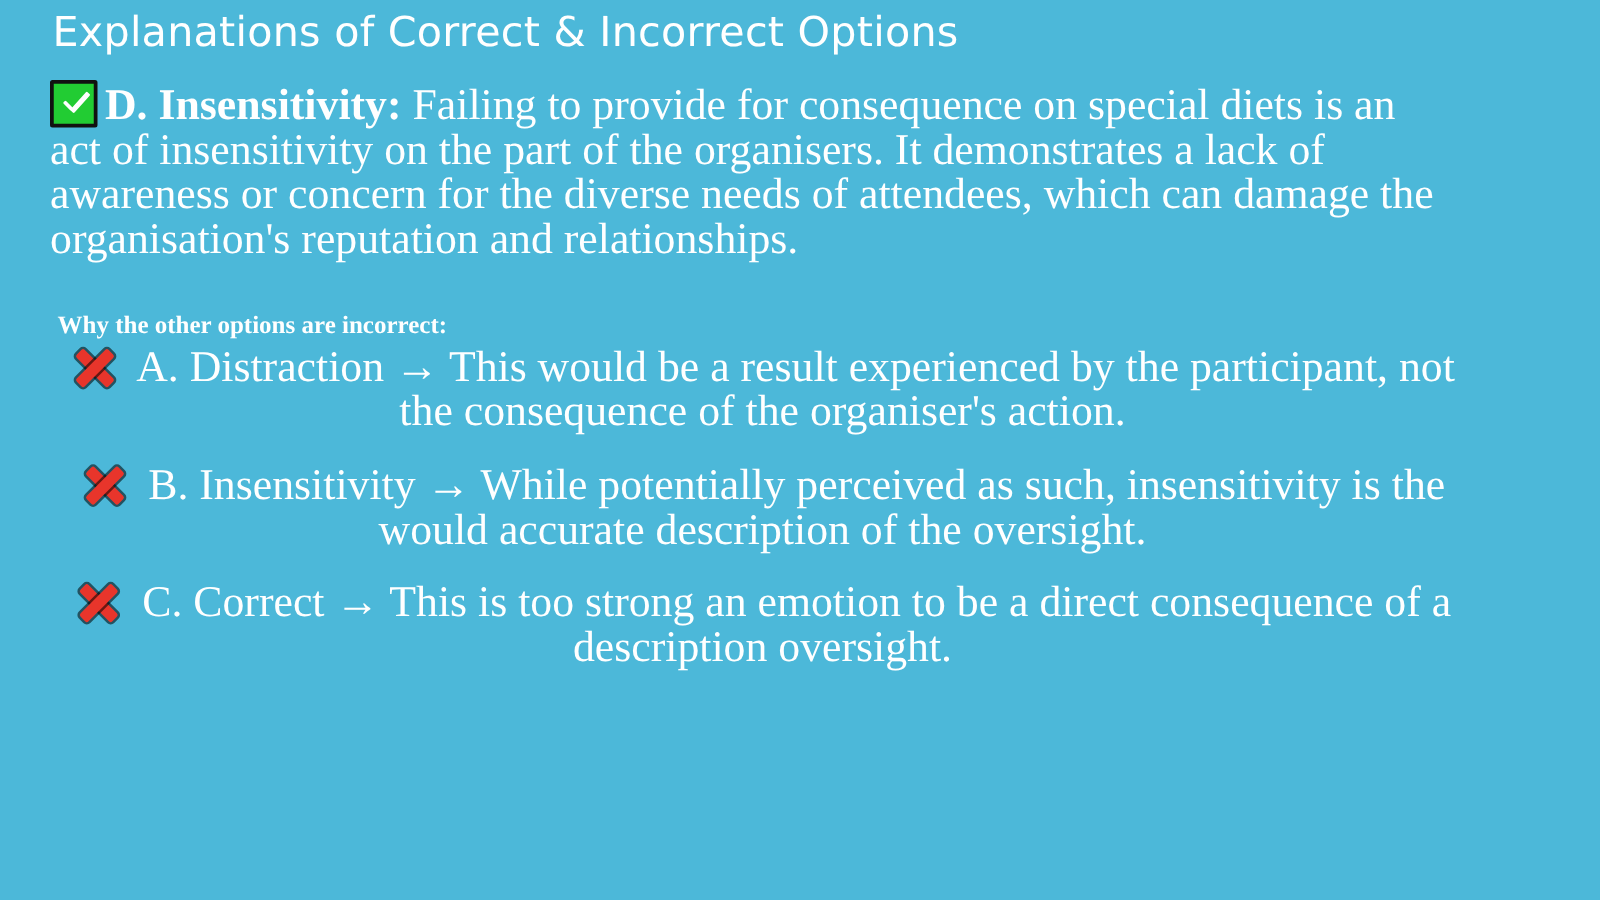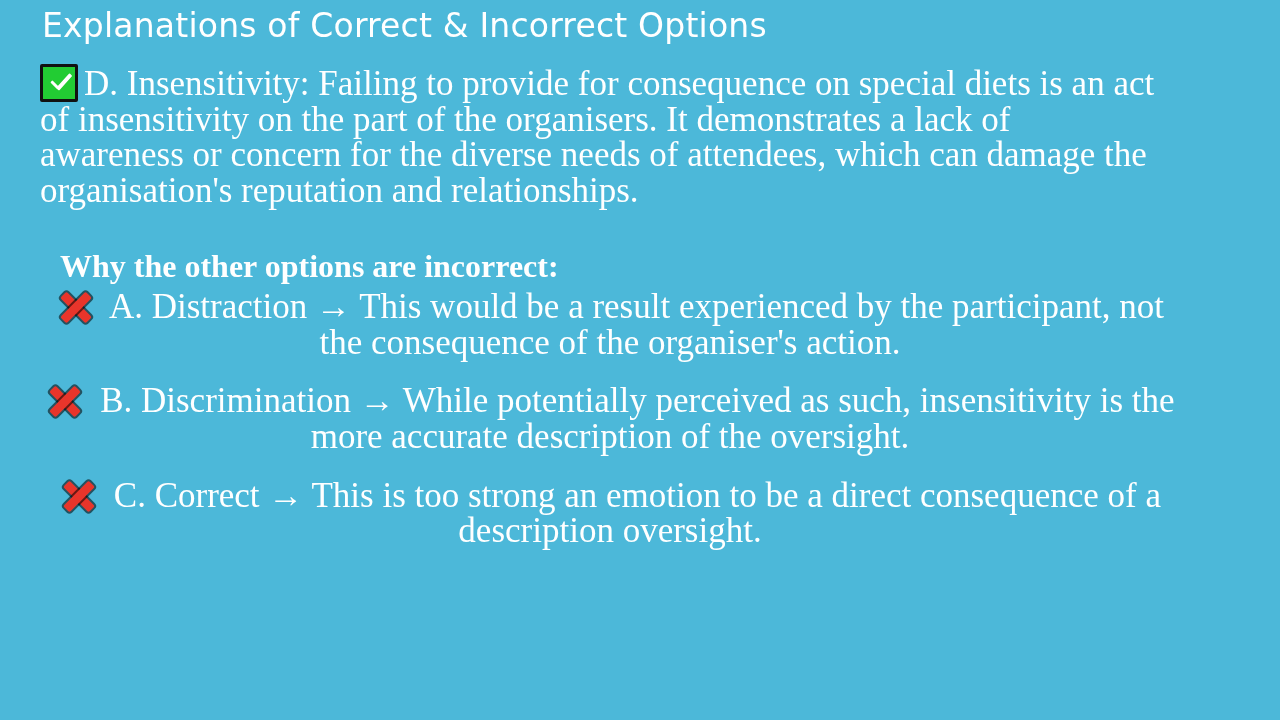--- a/index.html
+++ b/index.html
@@ -33,26 +33,26 @@
   .block {
     font-size: 35px;
     line-height: 1.02;
     margin: 0 0 6px 0;
   }
   .correct-block {
     margin-bottom: 40px;
     padding-right: 80px;
   }
   .correct-block .lead {
-    font-weight: normal;
+    font-weight: bold;
   }
   .section-heading {
-    font-size: 32px;
+    font-size: 20px;
     font-weight: bold;
-    margin: 0 0 4px 20px;
+    margin: 0 0 4px 6px;
     line-height: 1.1;
   }
   .option-line {
     font-size: 35px;
     line-height: 1.02;
     margin: 0 0 22px 0;
     padding-right: 60px;
     text-align: center;
   }
   .icon {
@@ -129,23 +129,23 @@
 
   <p class="option-line">
     <span class="icon cross-icon"><span class="a"></span><span class="b"></span></span>
     <span>A. Distraction</span>
     <span class="arrow">→</span>
     <span>This would be a result experienced by the participant, not the consequence of the organiser's action.</span>
   </p>
 
   <p class="option-line">
     <span class="icon cross-icon"><span class="a"></span><span class="b"></span></span>
-    <span>B. Discrimination</span>
+    <span>B. Insensitivity</span>
     <span class="arrow">→</span>
-    <span>While potentially perceived as such, insensitivity is the more accurate description of the oversight.</span>
+    <span>While potentially perceived as such, insensitivity is the would accurate description of the oversight.</span>
   </p>
 
   <p class="option-line">
     <span class="icon cross-icon"><span class="a"></span><span class="b"></span></span>
     <span>C. Correct</span>
     <span class="arrow">→</span>
     <span>This is too strong an emotion to be a direct consequence of a description oversight.</span>
   </p>
 
 </div>

